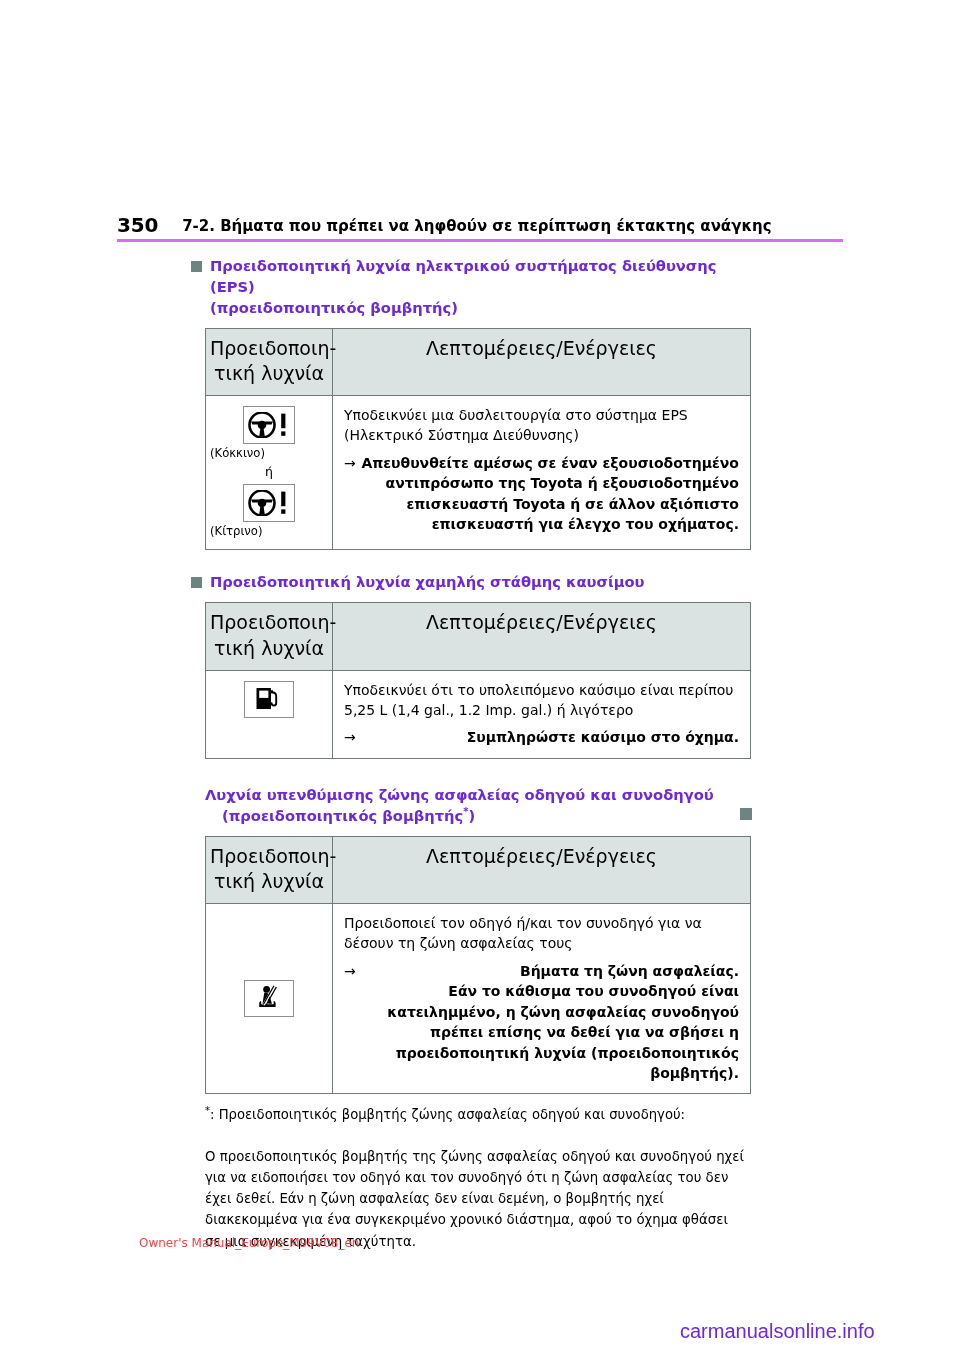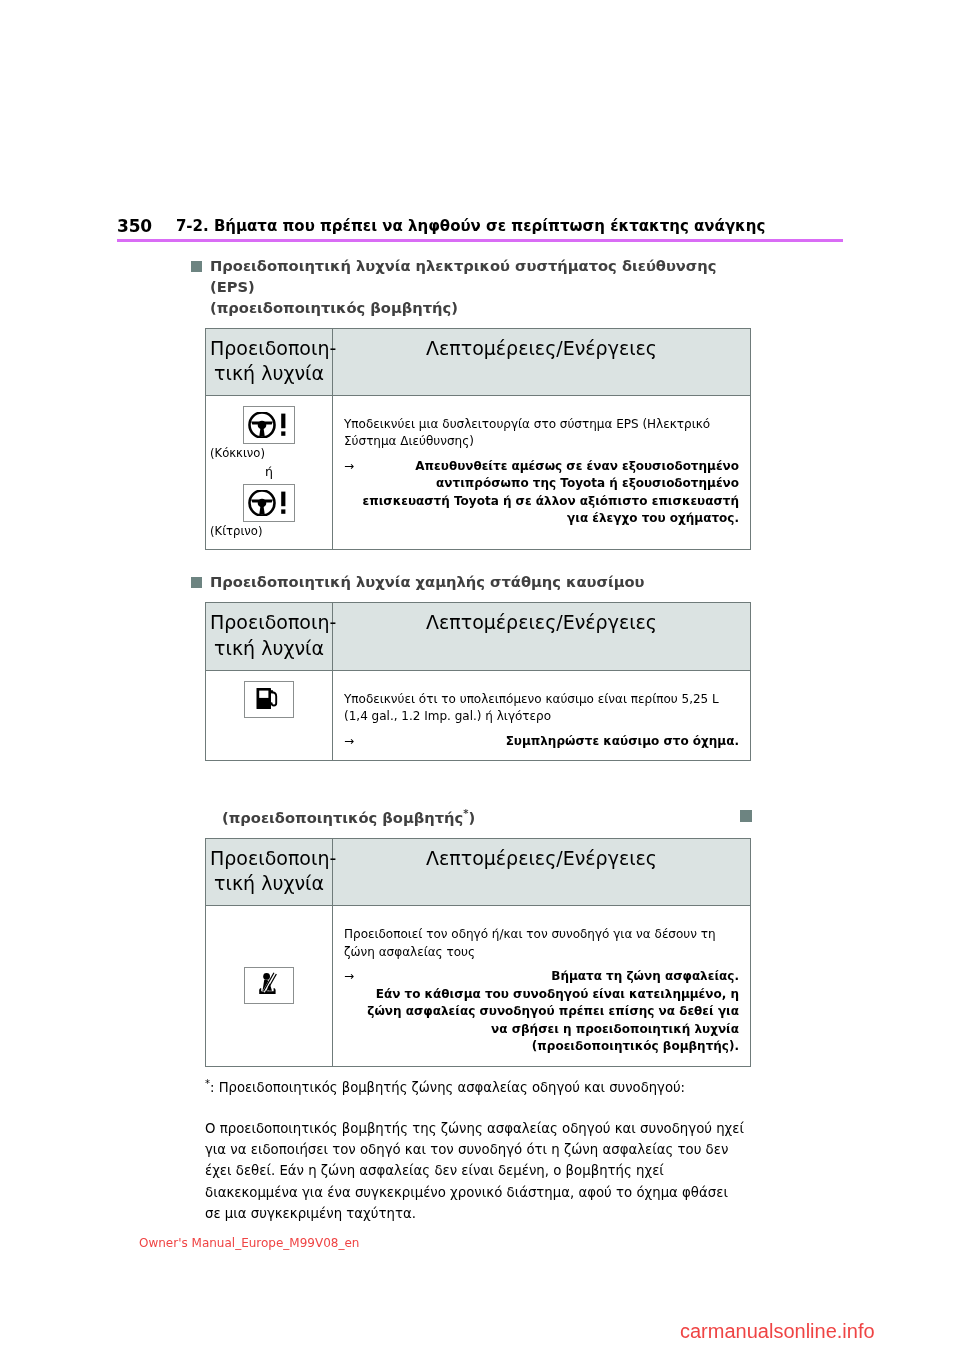--- a/index.html
+++ b/index.html
@@ -26,21 +26,21 @@
   .header-row {
     position: absolute;
     left: 117px;
     top: 205px;
     width: 726px;
     height: 30px;
     display: flex;
     align-items: flex-end;
   }
   .page-number {
-    font-size: 17px;
+    font-size: 20px;
     font-weight: bold;
     letter-spacing: -0.2px;
     line-height: 1;
     color: #000;
   }
   .header-title {
     font-size: 15px;
     font-weight: bold;
     line-height: 1;
     margin-left: 24px;
@@ -76,21 +76,21 @@
     background: #6d8481;
     flex: 0 0 11px;
     margin-top: 5px;
     margin-left: -14px;
     margin-right: 8px;
   }
   .sect-head .htext {
     font-size: 14.7px;
     font-weight: bold;
     line-height: 1.42;
-    color: #404040;
+    color: #6d28d9;
   }
   .sect-head-2 {
     margin-top: 22px;
   }
   .sect-head-3 {
     position: relative;
     margin-top: 26px;
     margin-bottom: 9px;
   }
   .sect-head-3 .htext {
@@ -133,22 +133,22 @@
     text-align: center;
     padding: 7px 4px 8px 4px;
   }
   .col-icon { width: 118px; }
   .cell-icon {
     text-align: center;
     vertical-align: middle;
     padding: 10px 4px 10px 4px;
   }
   .cell-body {
-    padding: 20px 11px 10px 11px;
-    font-size: 12px;
+    padding: 9px 11px 10px 11px;
+    font-size: 14px;
     line-height: 1.46;
   }
   .cell-body p { margin: 0; }
   .arrow-item {
     display: flex;
     margin-top: 7px;
     font-weight: bold;
   }
   .arrow-item .arr {
     flex: 0 0 17px;
@@ -212,21 +212,21 @@
     left: 139px;
     top: 1236px;
     font-size: 12px;
     color: #ef4444;
   }
   .watermark {
     position: absolute;
     left: 680px;
     top: 1320px;
     font-size: 20px;
-    color: #ef4444;
+    color: #6d28d9;
     font-family: "Liberation Sans", sans-serif;
   }
 </style>
 </head>
 <body>
 
 <div class="page">
 
   <div class="header-row">
     <div class="page-number">350</div>
@@ -331,21 +331,21 @@
               <span class="arr">→</span>
               <span class="arrtext">Συμπληρώστε καύσιμο στο όχημα.</span>
             </div>
           </td>
         </tr>
       </tbody>
     </table>
 
     <div class="sect-head sect-head-3">
       <span class="htext">
-        <br>
+        <span>Λυχνία υπενθύμισης ζώνης ασφαλείας οδηγού και συνοδηγού</span><br>
         <span class="line2"><span>(προειδοποιητικός βομβητής</span><span class="sup-star">*</span><span>)</span></span>
       </span>
       <span class="right-marker"></span>
     </div>
 
     <table class="wtable">
       <thead>
         <tr>
           <th class="col-icon">
             <span>Προειδοποιη-</span><br>

